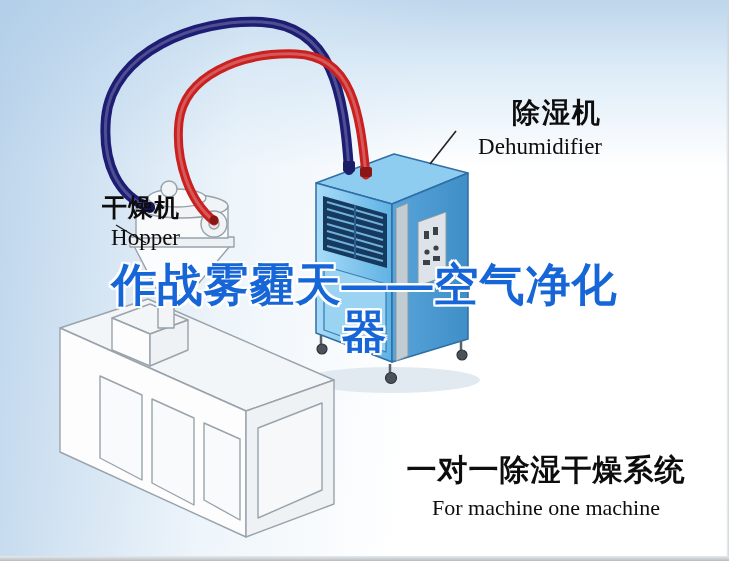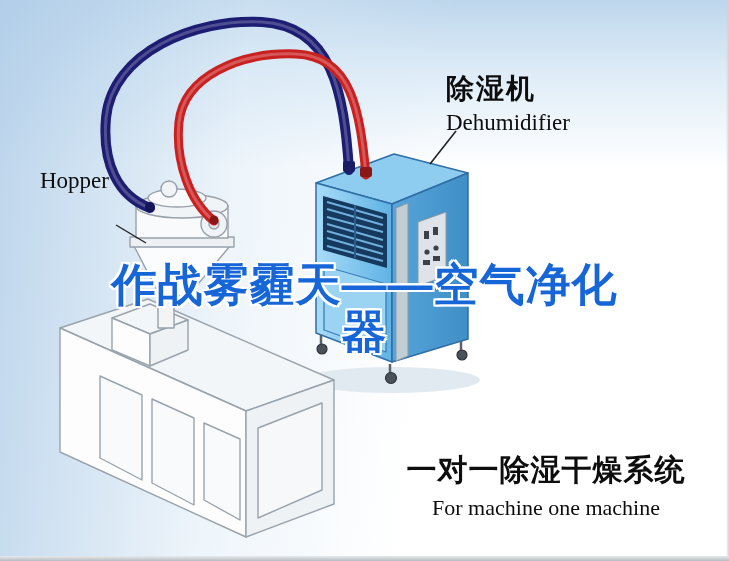--- a/index.html
+++ b/index.html
@@ -10,21 +10,21 @@
     position:relative;
     width:729px; height:561px;
     overflow:hidden;
     background:
       linear-gradient(96deg, rgba(176,205,232,0.85) 0%, rgba(216,232,245,0.45) 32%, rgba(255,255,255,0) 58%),
       linear-gradient(180deg, #bdd6ec 0%, #dcebf7 12%, #ffffff 30%);
   }
 
   .illustration { position:absolute; left:0; top:0; width:729px; height:561px; }
 
-  .label { position:absolute; text-align:left; color:#0d0d0d; }
+  .label { position:absolute; text-align:right; color:#0d0d0d;margin-top:24px; }
   .label .zh { font-weight:bold; font-family:"Liberation Sans", sans-serif; }
   .label .en { font-family:"Liberation Serif", serif; }
 
   .hopper-label { left:40px; top:167px; width:140px; }
   .hopper-label .zh { font-size:25px; letter-spacing:1px; }
   .hopper-label .en { font-size:23px; margin-top:1px; }
 
   .dehumidifier-label { left:446px; top:70px; width:156px; }
   .dehumidifier-label .zh { font-size:28px; letter-spacing:2px; }
   .dehumidifier-label .en { font-size:23px; margin-top:2px; }
@@ -154,20 +154,21 @@
 
     <g>
       <rect x="343" y="161" width="12" height="11" rx="2" fill="#1c1c66"></rect>
       <rect x="360" y="167" width="12" height="10" rx="2" fill="#8a1616"></rect>
       <circle cx="150" cy="207" r="5" fill="#15155a"></circle>
       <circle cx="214" cy="220" r="4.5" fill="#8a1616"></circle>
     </g>
   </svg>
 
   <div class="label hopper-label">
+    <div class="zh">干燥机</div>
     <div class="en">Hopper</div>
   </div>
 
   <div class="label dehumidifier-label">
     <div class="zh">除湿机</div>
     <div class="en">Dehumidifier</div>
   </div>
 
   <div class="watermark">
     <div>作战雾霾天——空气净化</div>

